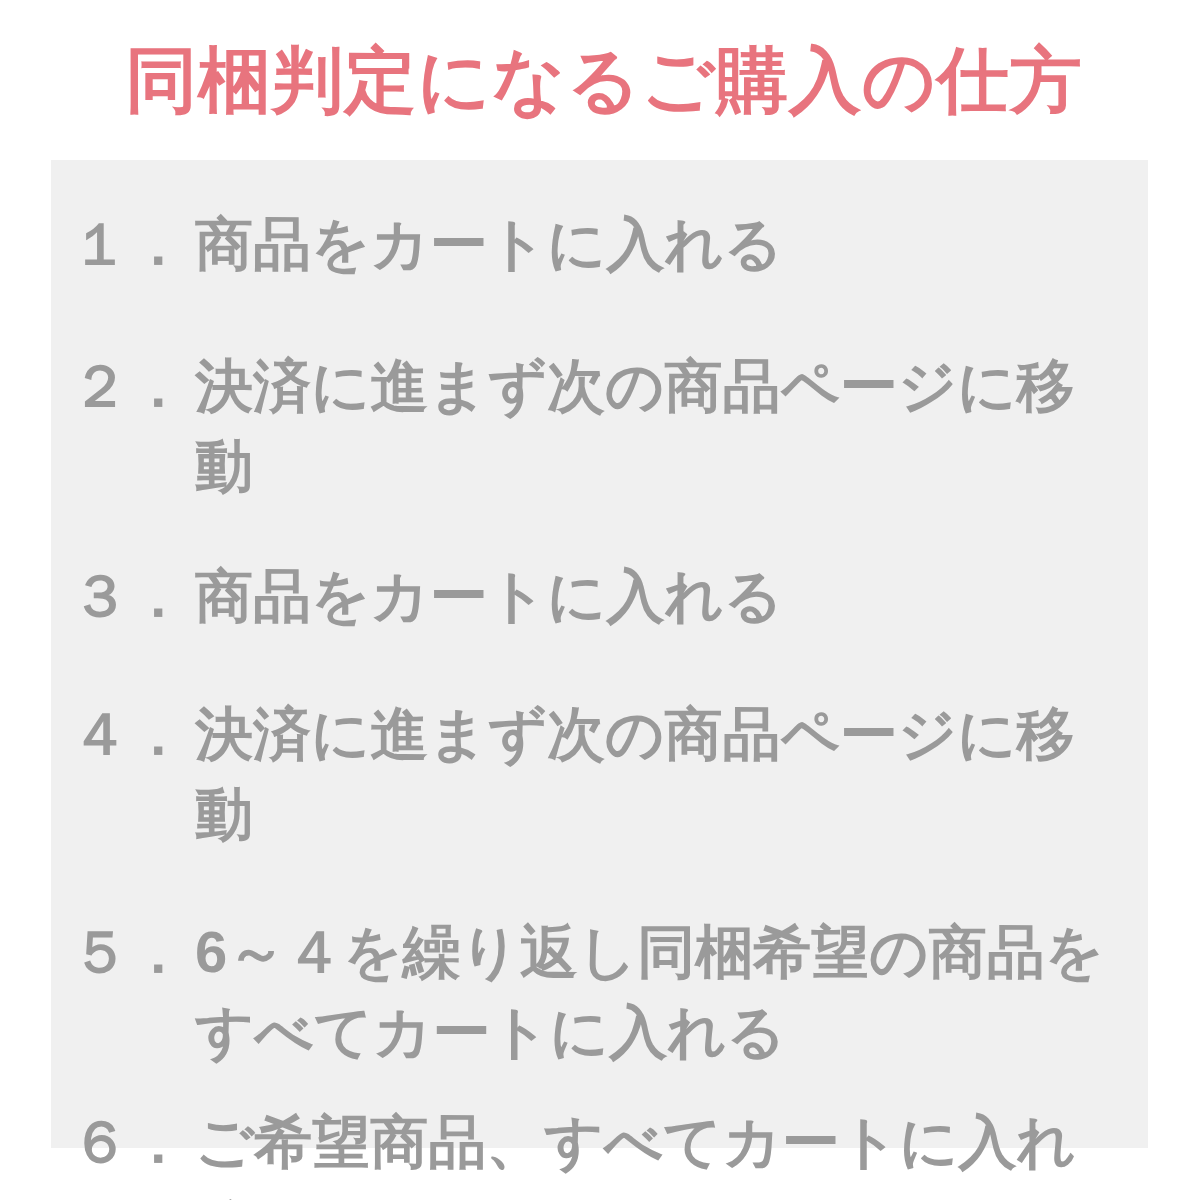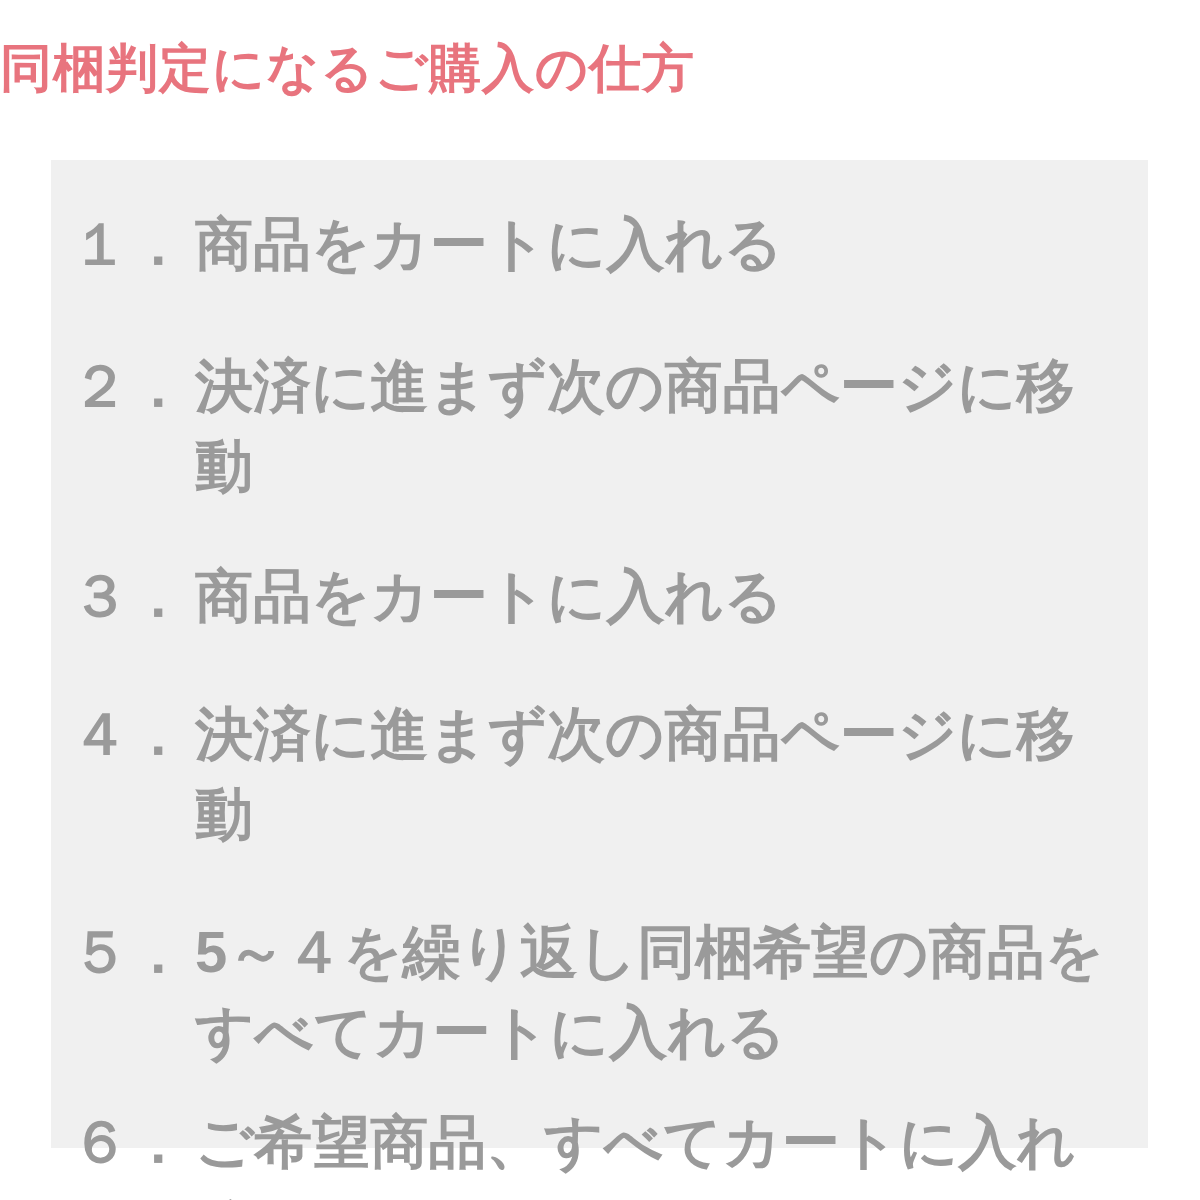--- a/index.html
+++ b/index.html
@@ -13,27 +13,28 @@
   }
   .page {
     position: relative;
     width: 1200px;
     height: 1200px;
     background: #ffffff;
   }
   .title {
     margin: 0;
     padding-top: 38px;
-    text-align: left;
-    font-size: 52px;
+    text-align: center;
+    font-size: 72px;
     line-height: 1.18;
     font-weight: 800;
     color: #E8747E;
     letter-spacing: 1px;
     white-space: nowrap;
+    padding-left: 8px;
   }
   .instruction-box {
     position: absolute;
     left: 51px;
     top: 160px;
     width: 1097px;
     height: 988px;
     background: #F0F0F0;
     box-sizing: border-box;
     padding: 44px 18px 40px 20px;
@@ -87,21 +88,21 @@
       <span class="text">商品をカートに入れる</span>
     </div>
 
     <div class="step step-4">
       <span class="num">４．</span>
       <span class="text">決済に進まず次の商品ページに移動</span>
     </div>
 
     <div class="step step-5">
       <span class="num">５．</span>
-      <span class="text">5～４を繰り返し同梱希望の商品を
+      <span class="text">6～４を繰り返し同梱希望の商品を
 すべてカートに入れる</span>
     </div>
 
     <div class="step step-6">
       <span class="num">６．</span>
       <span class="text">ご希望商品、すべてカートに入れる
 をご確認後に決済にお進みください</span>
     </div>
 
   </div>

